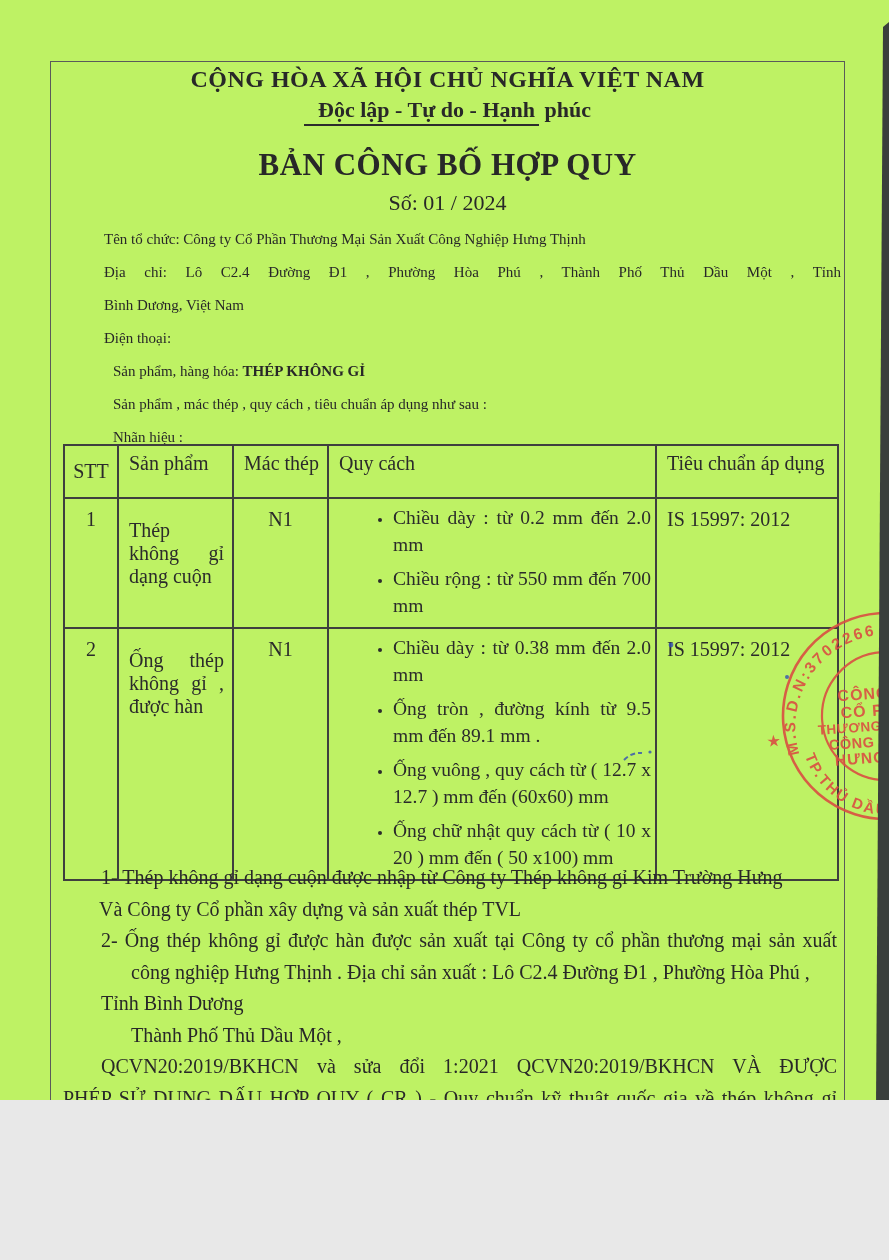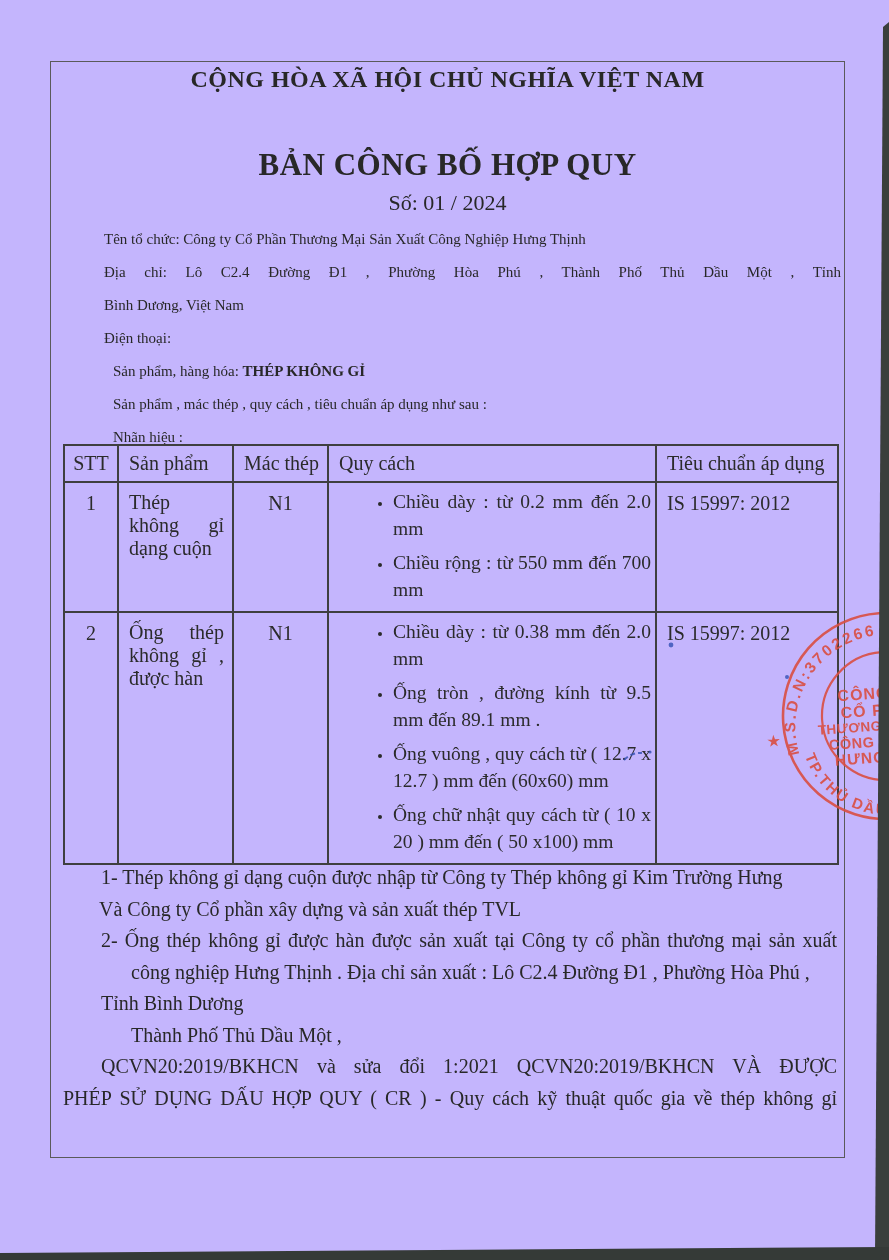--- a/index.html
+++ b/index.html
@@ -1,19 +1,19 @@
 <!DOCTYPE html>
 <html><head>
 <meta charset="utf-8">
 <style>
   html, body { margin: 0; padding: 0; background: #e8e8e8; }
   .page {
     position: relative;
-    width: 889px; height: 1260px;
-    background: #c4b5fd;
+    width: 889px; height: 1100px;
+    background: #bef264;
     overflow: hidden;
     font-family: "Liberation Serif", "DejaVu Serif", serif;
     color: #282828;
   }
   .border-box {
     position: absolute;
     left: 50px; top: 61px;
     width: 793px; height: 1095px;
     border: 1.5px solid #5a5a5a;
   }
@@ -35,25 +35,25 @@
     position: absolute; left: 63px; top: 444px;
     width: 774px; border-collapse: collapse; table-layout: fixed;
     font-size: 20px; color: #2b2b2b;
   }
   .spec-table td, .spec-table th {
     border: 2px solid #3f3f3f; vertical-align: top;
     font-weight: normal; overflow: hidden;
   }
   .col-stt { width: 54px; } .col-prod { width: 115px; } .col-grade { width: 95px; }
   .col-spec { width: 328px; } .col-std { width: 182px; }
-  .spec-table thead th { height: 35px; vertical-align: middle; text-align: left; padding: 0 0 0 10px; }
+  .spec-table thead th { height: 35px; vertical-align: middle; text-align: left; padding: 0 0 16px 10px; }
   .spec-table thead th.c { text-align: center; padding: 0; }
   .row-1 { height: 99px; } .row-2 { height: 232px; }
   td.cell-stt, td.cell-grade { text-align: center; padding-top: 9px; }
-  td.cell-prod { padding: 8px 8px 0 10px; text-align: justify; }
+  td.cell-prod { padding: 20px 8px 0 10px; text-align: justify; }
   td.cell-spec { padding: 6px 4px 0 0; }
   td.cell-spec ul { margin: 0; padding: 0 0 0 64px; }
   td.cell-spec li {
     width: 258px; text-align: justify; line-height: 26.5px;
     font-size: 19.5px; margin-bottom: 8px;
   }
   td.cell-spec li::marker { font-size: 15px; }
   td.cell-std { padding: 9px 4px 0 10px; }
   
   .notes { position: absolute; left: 63px; top: 862px; width: 774px; font-size: 20px; }
@@ -65,20 +65,21 @@
   .stamp-text { font-family: "Liberation Sans", sans-serif; font-weight: bold; }
 </style>
 </head>
 <body>
 
 <div class="page">
 
   <div class="border-box"></div>
 
   <div class="center-line country">CỘNG HÒA XÃ HỘI CHỦ NGHĨA VIỆT NAM</div>
+  <div class="center-line motto"><span class="motto-underlined">Độc lập - Tự do - Hạnh</span><span> phúc</span></div>
 
   <div class="center-line doc-title">BẢN CÔNG BỐ HỢP QUY</div>
   <div class="center-line doc-number">Số: 01 / 2024</div>
 
   <div class="info">
     <div class="iline">Tên tổ chức: Công ty Cổ Phần Thương Mại Sản Xuất Công Nghiệp Hưng Thịnh</div>
     <div class="iline just-last">Địa chỉ: Lô C2.4 Đường Đ1 , Phường Hòa Phú , Thành Phố Thủ Dầu Một , Tỉnh</div>
     <div class="iline">Bình Dương, Việt Nam</div>
     <div class="iline">Điện thoại:</div>
     <div class="iline indent"><span>Sản phẩm, hàng hóa: </span><span class="bold">THÉP KHÔNG GỈ</span></div>
@@ -134,21 +135,21 @@
   </table>
 
   <div class="notes">
     <div class="nline pl-38">1-  Thép không gỉ dạng cuộn được nhập từ Công ty Thép không gỉ Kim Trường Hưng</div>
     <div class="nline pl-36">Và Công ty Cổ phần xây dựng và sản xuất thép TVL</div>
     <div class="nline pl-38 stretch">2-  Ống thép không gỉ được hàn được sản xuất tại Công ty cổ phần thương mại sản xuất</div>
     <div class="nline pl-68">công nghiệp Hưng Thịnh . Địa chỉ sản xuất : Lô C2.4 Đường Đ1 , Phường Hòa Phú ,</div>
     <div class="nline pl-38">Tỉnh Bình Dương</div>
     <div class="nline pl-68">Thành Phố Thủ Dầu Một ,</div>
     <div class="nline pl-38 stretch">QCVN20:2019/BKHCN và sửa đổi 1:2021 QCVN20:2019/BKHCN VÀ ĐƯỢC</div>
-    <div class="nline stretch">PHÉP SỬ DỤNG DẤU HỢP QUY ( CR ) -  Quy cách kỹ thuật quốc gia về thép không gỉ</div>
+    <div class="nline stretch">PHÉP SỬ DỤNG DẤU HỢP QUY ( CR ) -  Quy chuẩn kỹ thuật quốc gia về thép không gỉ</div>
   </div>
 
   <svg class="overlay" width="889" height="1260" viewBox="0 0 889 1260">
 
     <g opacity="0.9" fill="#da4f42" stroke="none" transform="rotate(-4 886 716)">
       <circle cx="886" cy="716" r="103" fill="none" stroke="#da4f42" stroke-width="2.6"></circle>
       <circle cx="886" cy="716" r="64" fill="none" stroke="#da4f42" stroke-width="2.2"></circle>
       <defs>
         <path id="arcTop" d="M 797,748 A 91,91 0 0 1 977,706" fill="none"></path>
         <path id="arcBot" d="M 801,744 A 87,87 0 0 0 970,752" fill="none"></path>

